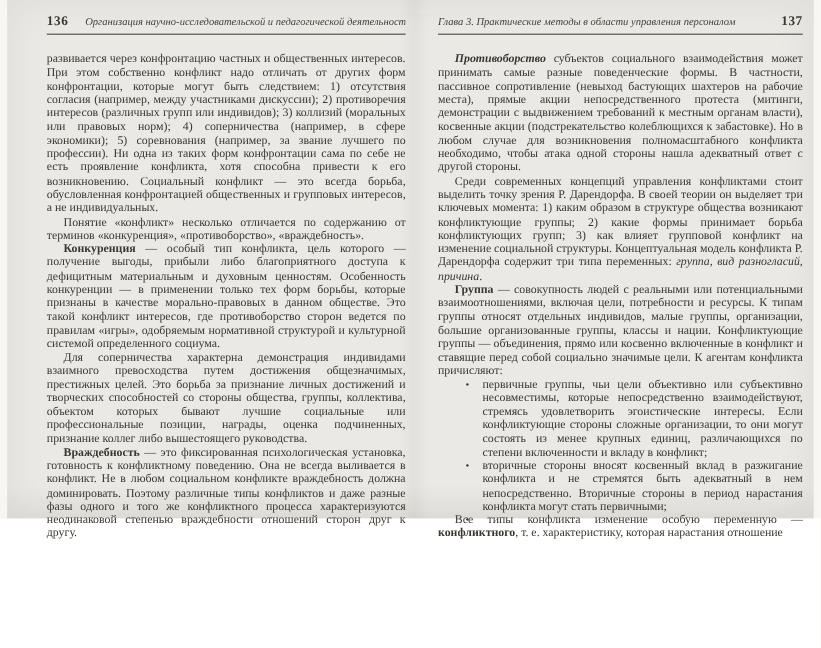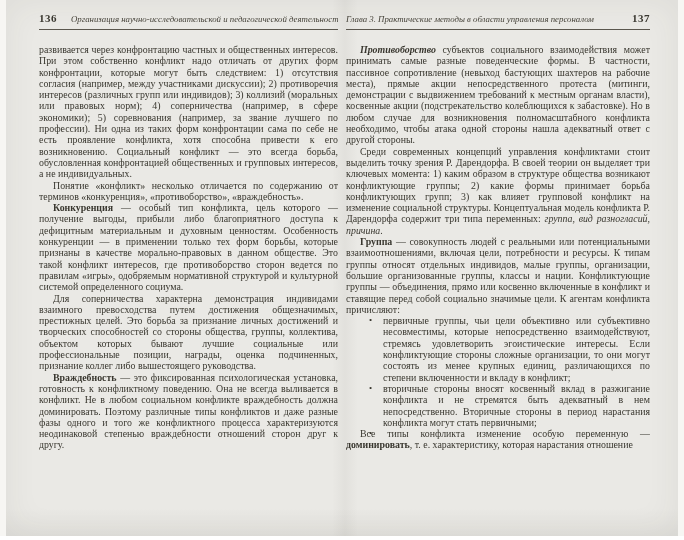--- a/index.html
+++ b/index.html
@@ -1,20 +1,20 @@
 <!DOCTYPE html>
 <html lang="ru" style="--outer_bg: #f7f6f3; --page_bg: #eae9e5; --text: #39372f; --rule: #5a564d; --header_text: #454239;"><head>
 <meta charset="utf-8">
 <style>
   html,body { margin:0; padding:0; }
   body { width:684px; height:540px; overflow:hidden; }
 
   .scan {
     position:relative;
-    width:684px; height:536px;
+    width:684px; height:432px;
     background: var(--outer_bg, #f7f6f3);
     font-family:"Liberation Serif","DejaVu Serif",serif;
     color: var(--text, #39372f);
   }
 
   .spread {
     position:absolute; left:6px; right:6px; top:0; bottom:0;
     background: var(--page_bg, #eae9e5);
     box-shadow: inset 0 0 34px rgba(60,55,40,0.07);
   }
@@ -24,21 +24,21 @@
     background: linear-gradient(to right, rgba(0,0,0,0), rgba(40,35,25,0.045) 50%, rgba(0,0,0,0));
   }
   
   .spread::after {
     content:""; position:absolute; left:0; right:0; bottom:0; height:28px;
     background: linear-gradient(to bottom, rgba(0,0,0,0), rgba(50,45,35,0.045));
   }
 
   .page { position:absolute; top:0; height:100%; }
   .page-left  { left:33px;  width:299px; }
-  .page-right { left:340px; width:304px; }
+  .page-right { left:359px; width:304px; }
 
   .running-head {
     position:absolute; top:13px; left:0; right:0;
     display:flex; align-items:baseline;
     border-bottom:1px solid var(--rule, #5a564d);
     padding-bottom:5px;
     font-size:8.8px; line-height:10px;
     color: var(--header_text, #454239);
     white-space:nowrap; overflow:hidden;
   }
@@ -97,18 +97,18 @@
             <span class="marker">•</span>
             <span class="btext"><span>первичные группы, чьи цели объективно или субъективно несовместимы, которые непосредственно взаимодействуют, стремясь удовлетворить эгоистические интересы. Если конфликтующие стороны сложные организации, то они могут состоять из менее крупных единиц, различающихся по степени включенности и вкладу в конфликт;</span></span>
           </div>
           <div class="bullet">
             <span class="marker">•</span>
             <span class="btext"><span>вторичные стороны вносят косвенный вклад в разжигание конфликта и не стремятся быть адекватный в нем непосредственно. Вторичные стороны в период нарастания конфликта могут стать первичными;</span></span>
           </div>
           <div class="bullet">
             <span class="marker">•</span>
           </div>
-          <p class="para indent"><span>Все типы конфликта изменение особую переменную — </span><span class="b">доминировать</span><span>, т. е. характеристику, которая нарастания отношение</span></p>
+          <p class="para indent"><span>Все типы конфликта изменение особую переменную — </span><span class="b">конфликтного</span><span>, т. е. характеристику, которая нарастания отношение</span></p>
         </div>
     </div>
 
   </div>
 </div>
 
 </body></html>

